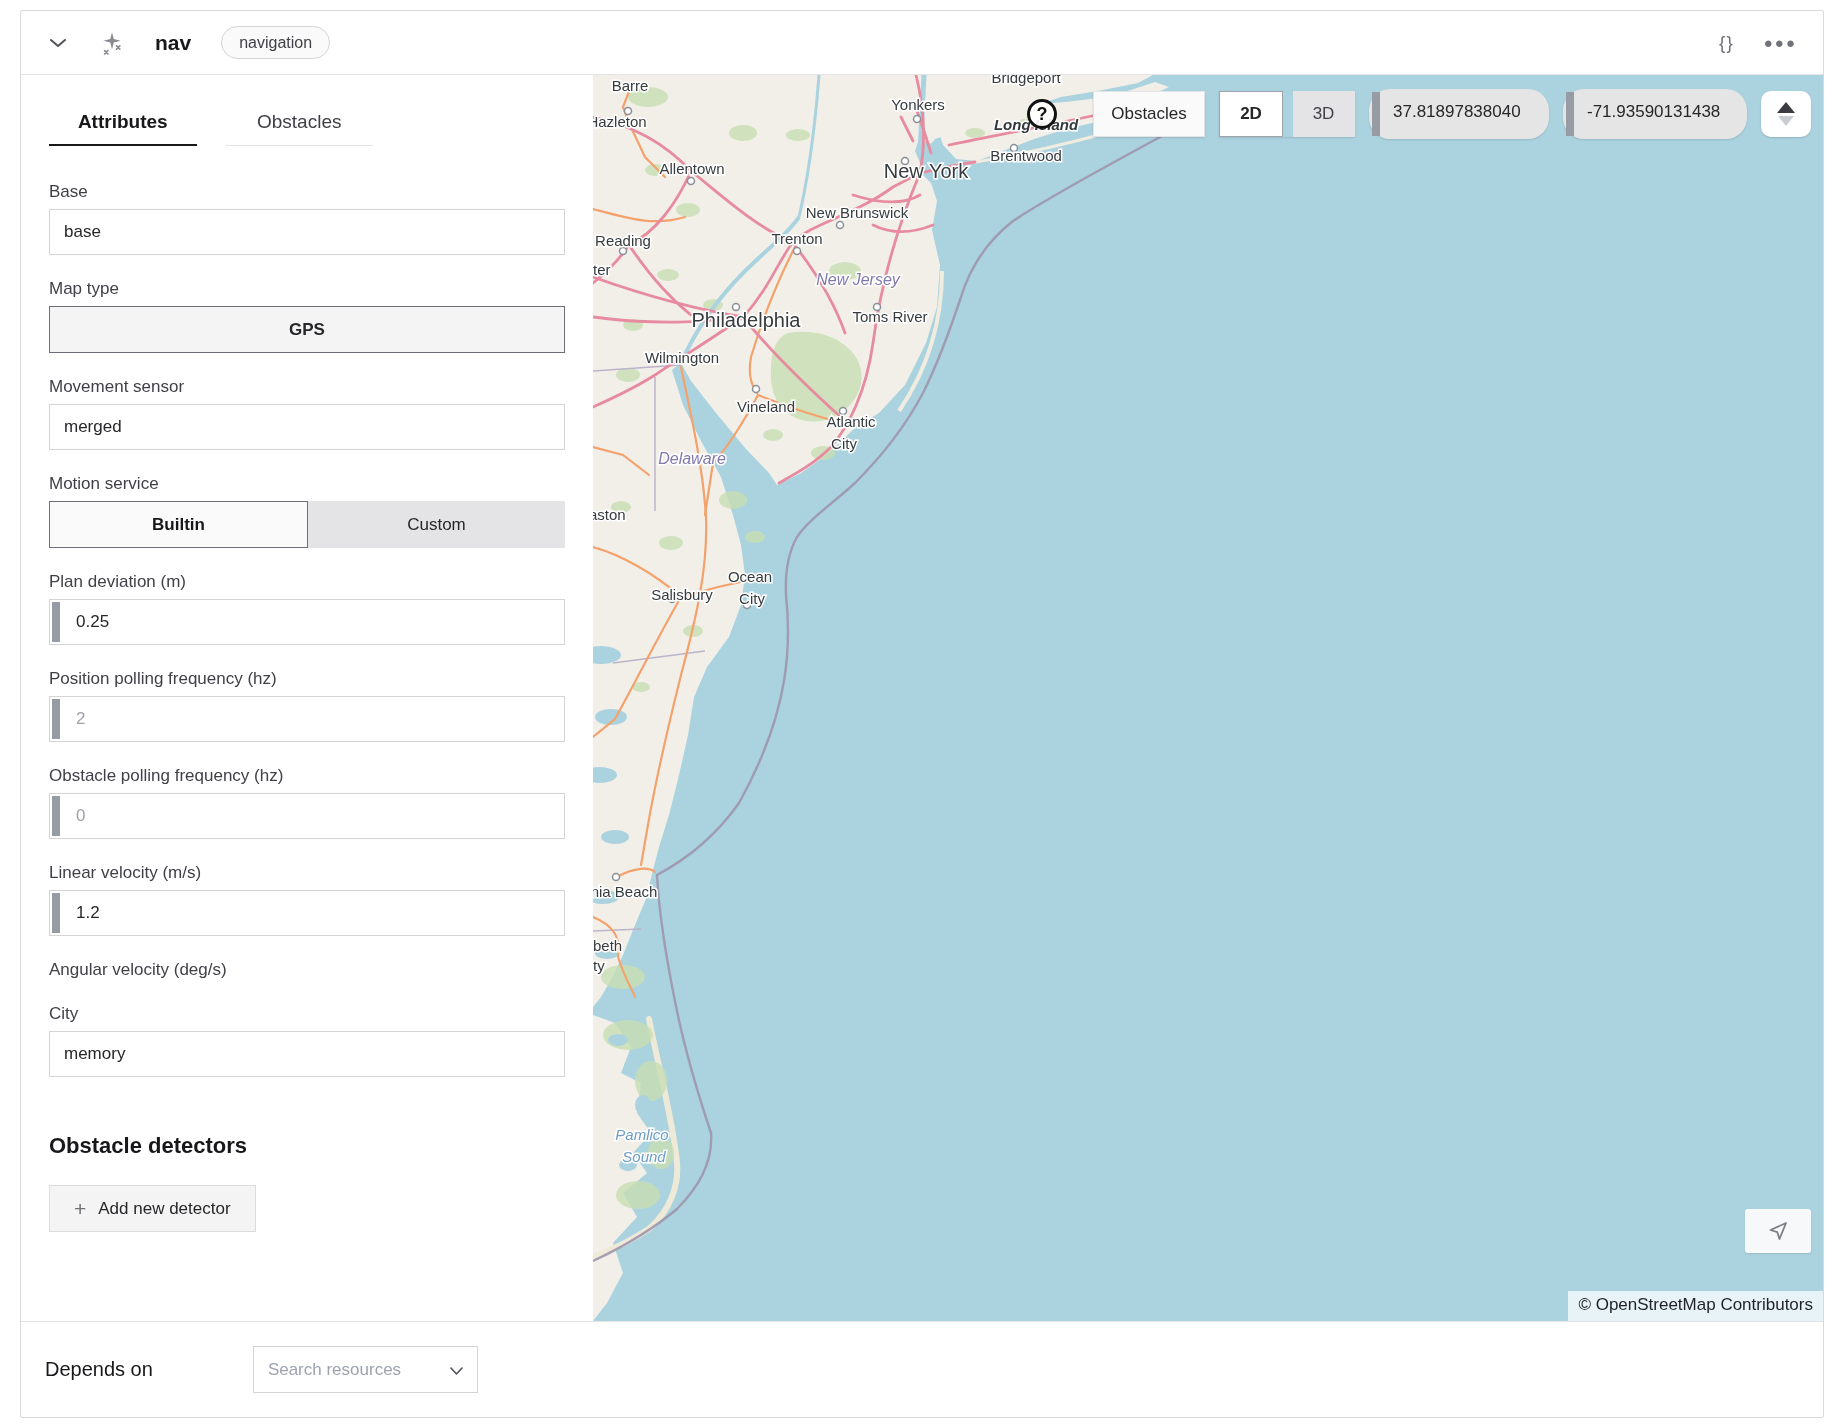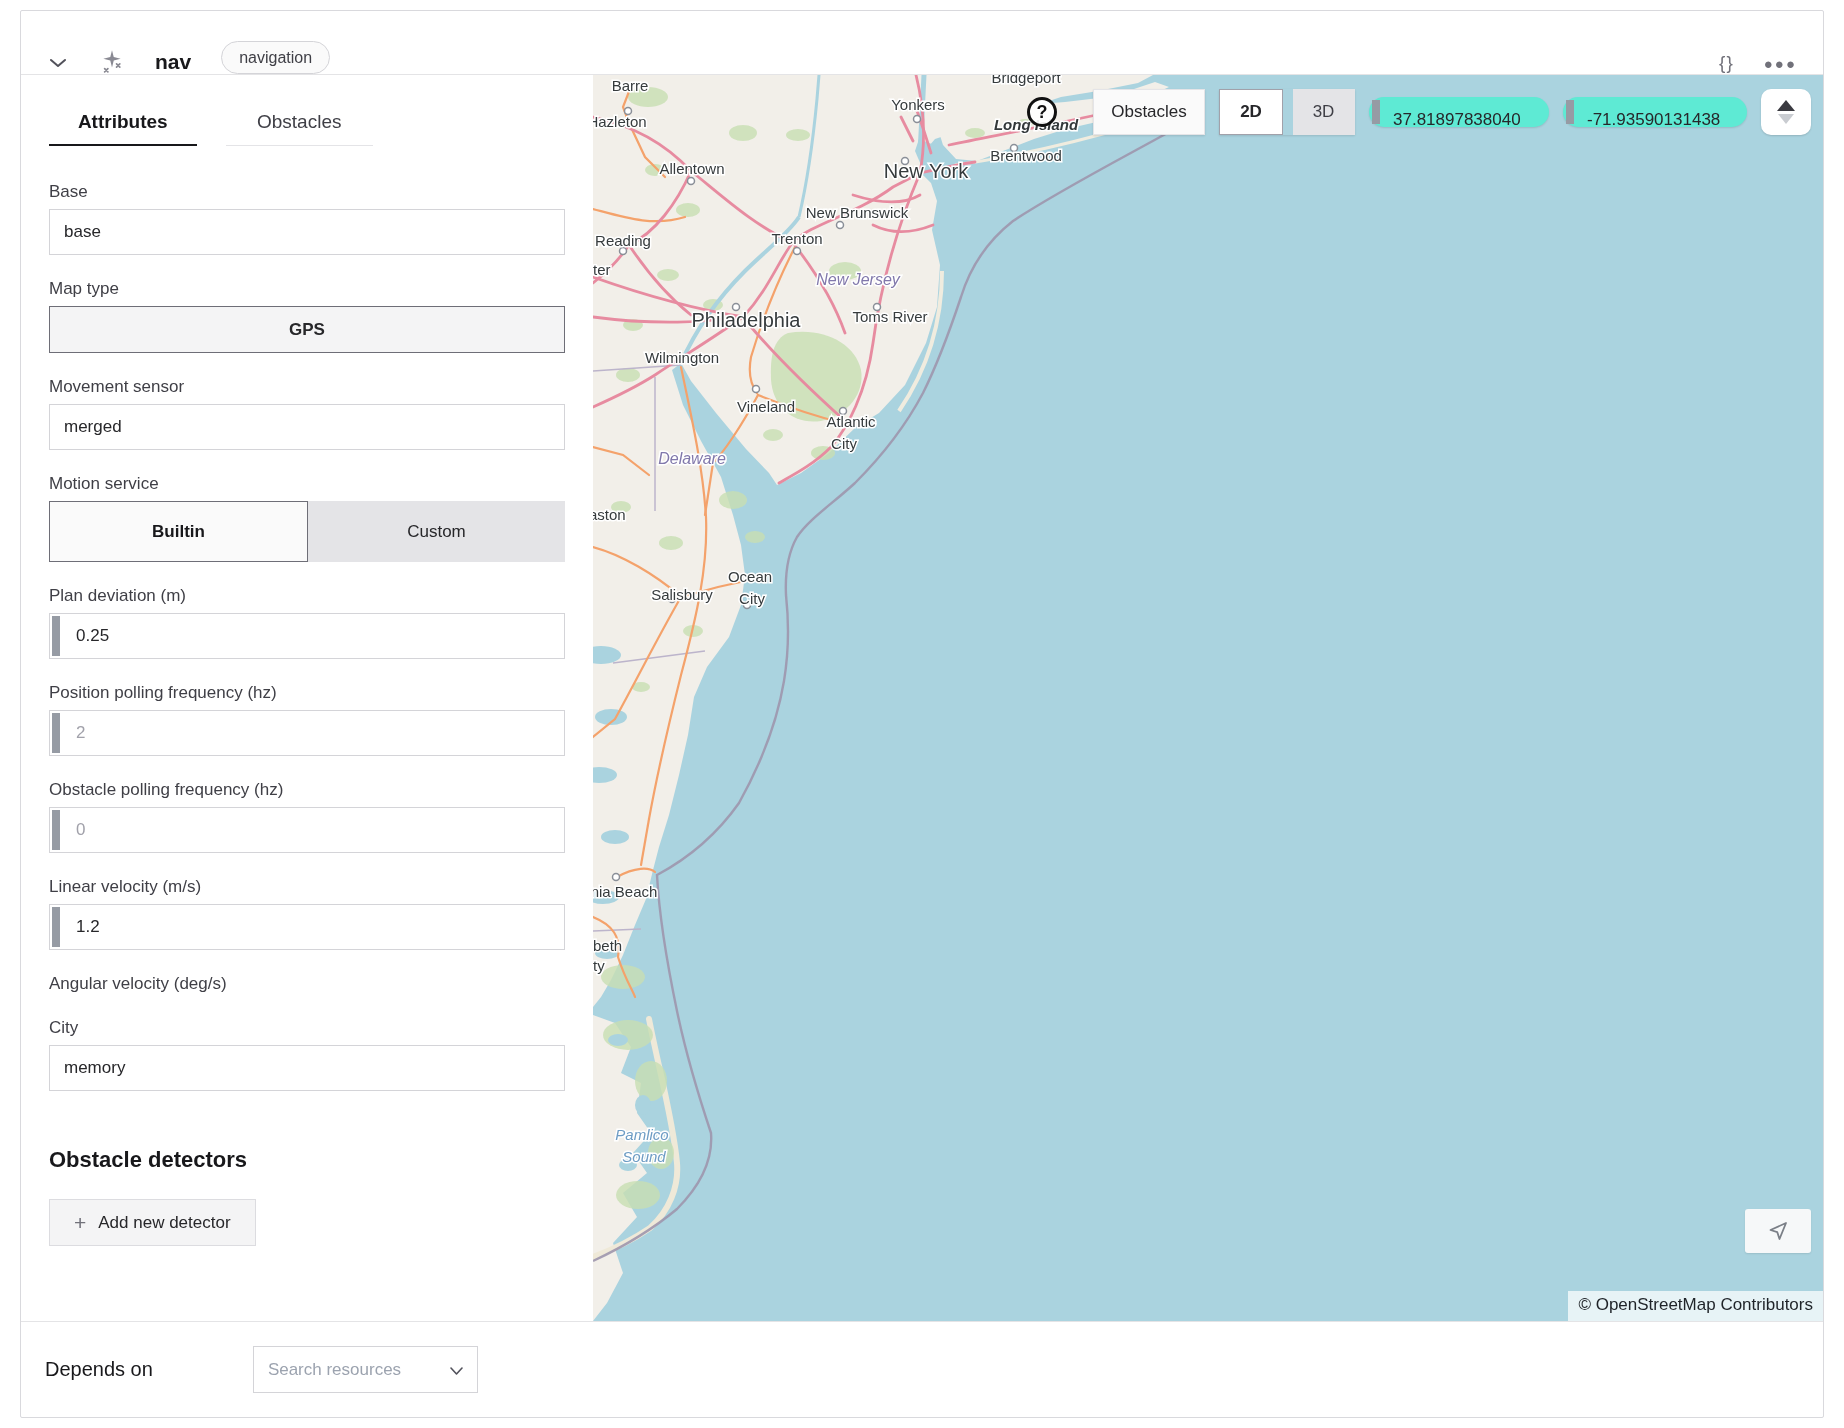--- a/index.html
+++ b/index.html
@@ -1,41 +1,41 @@
 <!DOCTYPE html>
 <html style="--water: #aad3df; --land: #f2efe9; --green: #c8dfb3; --motorway: #e78ba0; --trunk: #f4a26b; --minor: #fdd7a1; --boundary: #9d96ad; --stateline: #bcb4cb; --accent: #969ba4;"><head>
 <meta charset="utf-8">
 <style>
   :root{--water:#aad3df;--land:#f2efe9;--green:#c8dfb3;--motorway:#e78ba0;--trunk:#f4a26b;--minor:#fdd7a1;--boundary:#9d96ad;--stateline:#bcb4cb;--accent:#969ba4;}
   *{box-sizing:border-box;margin:0;padding:0;}
   body{width:1844px;height:1428px;background:#fff;font-family:"Liberation Sans",sans-serif;color:#27272a;overflow:hidden;}
   .card{position:absolute;left:20px;top:10px;width:1804px;height:1408px;background:#fff;border:1px solid #d9d9dd;border-radius:2px;display:flex;flex-direction:column;}
   
-  .hdr{height:64px;flex:0 0 64px;display:flex;align-items:flex-end;padding:0 26px;border-bottom:1px solid #e4e4e6;gap:30px;}
+  .hdr{height:64px;flex:0 0 64px;display:flex;align-items:center;padding:0 26px;border-bottom:1px solid #e4e4e6;gap:30px;}
   .chev-btn{width:22px;height:22px;display:flex;align-items:center;justify-content:center;cursor:pointer;color:#52525b;}
   .svc-icon{width:26px;height:26px;color:#8a8a93;}
   .hdr-title{font-size:21px;font-weight:bold;color:#18181b;}
   .badge{height:33px;display:inline-flex;align-items:center;padding:0 17px;border:1px solid #d4d4d8;background:#fafafa;border-radius:17px;font-size:16px;color:#3f3f46;}
   .hdr-right{margin-left:auto;display:flex;align-items:center;gap:30px;color:#71717a;}
   .braces{font-size:19px;letter-spacing:1px;}
   .dots{font-size:15px;letter-spacing:2px;font-weight:bold;}
   
   .main{flex:1 1 auto;display:flex;min-height:0;}
   .panel{width:572px;flex:0 0 572px;padding:0 28px;overflow:hidden;}
   .tabs{display:flex;margin-top:26px;width:324px;gap:29px;}
   .tab{width:162px;text-align:center;font-size:19px;padding:10px 0 12px;border-bottom:1px solid #e4e4e7;color:#3f3f46;cursor:pointer;}
   .tab.active{font-weight:bold;color:#18181b;border-bottom:2px solid #18181b;padding-bottom:11px;}
   .flabel{font-size:17px;color:#3f3f46;margin-top:24px;margin-bottom:7px;}
   .fwrap{position:relative;height:46px;}
   .fwrap input{width:100%;height:46px;border:1px solid #d4d4d8;background:#fff;font-size:17px;color:#27272a;padding:0 14px;font-family:"Liberation Sans",sans-serif;outline:none;}
   .fwrap input::placeholder{color:#a1a1aa;}
   .fwrap.num::before{content:'';position:absolute;left:3px;top:3px;bottom:3px;width:8px;background:var(--accent);z-index:2;}
   .fwrap.num input{padding-left:26px;}
   .gps-btn{width:100%;height:47px;background:#f4f4f5;border:1px solid #6e6e77;font-size:17px;font-weight:bold;color:#27272a;display:flex;align-items:center;justify-content:center;cursor:pointer;}
-  .seg{display:flex;height:61px;}
+  .seg{display:flex;height:47px;}
   .seg-opt{flex:1;display:flex;align-items:center;justify-content:center;font-size:17px;cursor:pointer;}
   .seg-opt.sel{background:#fafafa;border:1px solid #6e6e77;font-weight:bold;color:#18181b;}
   .seg-opt.unsel{background:#e4e4e7;color:#27272a;}
   .section-h{font-size:22px;font-weight:bold;color:#18181b;margin-top:56px;}
   .add-btn{margin-top:26px;height:47px;display:inline-flex;align-items:center;gap:12px;background:#f4f4f5;border:1px solid #dcdce0;padding:0 24px;font-size:17px;color:#27272a;cursor:pointer;}
   .plus{color:#71717a;font-size:21px;font-weight:normal;}
   
   .map{flex:1 1 auto;position:relative;background:var(--water);overflow:hidden;}
   .map svg.basemap{position:absolute;inset:0;display:block;}
   .lbl{font-family:"Liberation Sans",sans-serif;font-size:15px;fill:#363b3d;stroke:#ffffff;stroke-width:3px;paint-order:stroke;text-anchor:middle;}
@@ -44,21 +44,21 @@
   .lbl.state{font-style:italic;font-size:16px;fill:#8178ab;}
   .lbl.island{font-style:italic;font-weight:bold;font-size:15px;fill:#33383a;}
   .lbl.water{font-style:italic;fill:#6d9cc4;}
   .ctr-row{position:absolute;top:14px;right:12px;display:flex;align-items:center;gap:14px;z-index:5;}
   .help{width:30px;height:30px;border-radius:50%;border:3px solid #111;background:rgba(255,255,255,.9);color:#111;font-weight:bold;font-size:18px;display:flex;align-items:center;justify-content:center;cursor:pointer;margin-right:22px;}
   .mbtn{height:46px;background:#fafafa;border:1px solid #e4e4e7;box-shadow:0 1px 2px rgba(0,0,0,.12);display:flex;align-items:center;justify-content:center;font-size:17px;color:#27272a;cursor:pointer;}
   .sat{width:112px;}
   .dgrp{display:flex;box-shadow:0 1px 2px rgba(0,0,0,.12);gap:10px;}
   .d2{width:64px;height:46px;background:#fff;border:1px solid #a1a1aa;font-weight:bold;display:flex;align-items:center;justify-content:center;font-size:17px;cursor:pointer;}
   .d3{width:62px;height:46px;background:#e4e4e7;border:1px solid #e4e4e7;border-left:none;color:#3f3f46;display:flex;align-items:center;justify-content:center;font-size:17px;cursor:pointer;}
-  .coord{position:relative;height:30px;background:#5eead4;box-shadow:0 1px 2px rgba(0,0,0,.12);border-radius:21px;}
+  .coord{position:relative;height:50px;background:#e5e5e5;box-shadow:0 1px 2px rgba(0,0,0,.12);border-radius:21px;}
   .coord::before{content:'';position:absolute;left:3px;top:3px;bottom:3px;width:8px;background:var(--accent);}
   .coord input{width:100%;height:46px;border:none;outline:none;background:transparent;font-size:17px;color:#27272a;padding:0 8px 0 24px;font-family:"Liberation Sans",sans-serif;}
   .coord.lat{width:180px;}
   .coord.lng{width:184px;}
   .stepper{width:50px;height:46px;background:#fff;border-radius:10px;box-shadow:0 1px 2px rgba(0,0,0,.15);display:flex;flex-direction:column;align-items:center;justify-content:center;cursor:pointer;}
   .tri-up{width:0;height:0;border-left:9px solid transparent;border-right:9px solid transparent;border-bottom:11px solid #3a3a40;}
   .tri-dn{width:0;height:0;border-left:8px solid transparent;border-right:8px solid transparent;border-top:10px solid #c9ccd1;margin-top:3px;}
   .nav-btn{position:absolute;right:12px;bottom:68px;width:66px;height:44px;background:rgba(250,250,250,.95);border:none;border-radius:3px;display:flex;align-items:center;justify-content:center;cursor:pointer;box-shadow:0 1px 2px rgba(0,0,0,.1);}
   .attrib{position:absolute;right:0;bottom:0;background:rgba(255,255,255,.72);padding:4px 10px 6px;font-size:17px;color:#1f2328;}
   

